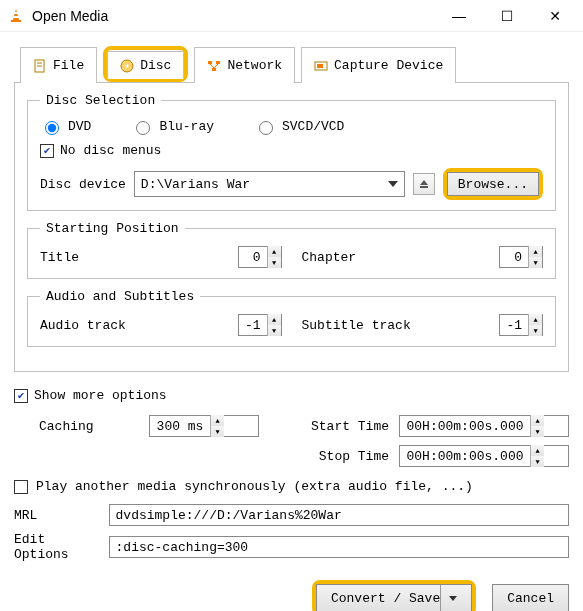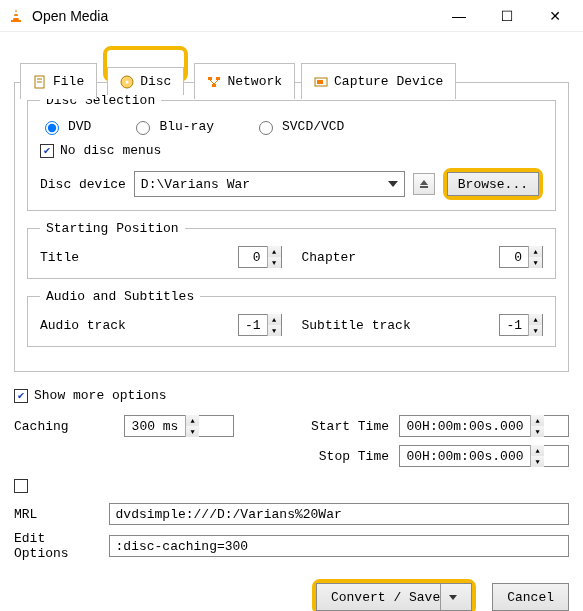--- a/index.html
+++ b/index.html
@@ -46,21 +46,21 @@
   }
   .tab {
     display: flex;
     align-items: center;
     gap: 6px;
     padding: 6px 12px;
     border: 1px solid #c0c0c0;
     border-bottom: none;
     background: #fff;
     position: relative;
-    top: 17px;
+    top: 1px;
     font-size: 13px;
   }
   .tab .ticon { width: 14px; height: 14px; }
   .highlight-box {
     border: 4px solid #f5b800;
     border-radius: 8px;
     padding: 0;
     display: inline-block;
   }
   .highlight-tab .tab { border-top: 1px solid #c0c0c0; }
@@ -152,20 +152,21 @@
     gap: 10px 20px;
     align-items: center;
   }
   .col-item { display: flex; align-items: center; justify-content: space-between; gap: 4px; }
   .opts-grid {
     display: grid;
     grid-template-columns: 100px 110px 1fr 90px 170px;
     gap: 8px 10px;
     align-items: center;
     margin-top: 12px;
+    margin-left: 25px;
   }
   .opts-grid .lbl { font-family: "Courier New", monospace; }
   .opts-grid .rt { text-align: right; white-space: nowrap; }
   .wide-input {
     border: 1px solid #888;
     height: 22px;
     padding: 0 6px;
     font-family: "Courier New", monospace;
     font-size: 13px;
     width: 100%;
@@ -388,20 +389,21 @@
       <span class="val" style="min-width:130px;text-align:center">00H:00m:00s.000</span>
       <div class="arrows">
           <div>▲</div>
           <div>▼</div>
         </div>
     </div>
   </div>
 
   <div class="sync-row">
     <span class="checkbox-box"></span>
+    <span>Play another media synchronously (extra audio file, ...)</span>
   </div>
 
   <div class="kv-row">
     <span class="k">MRL</span>
     <input class="wide-input" value="dvdsimple:///D:/Varians%20War" style="">
   </div>
   <div class="kv-row">
     <span class="k">Edit Options</span>
     <input class="wide-input" value=":disc-caching=300" style="">
   </div>

